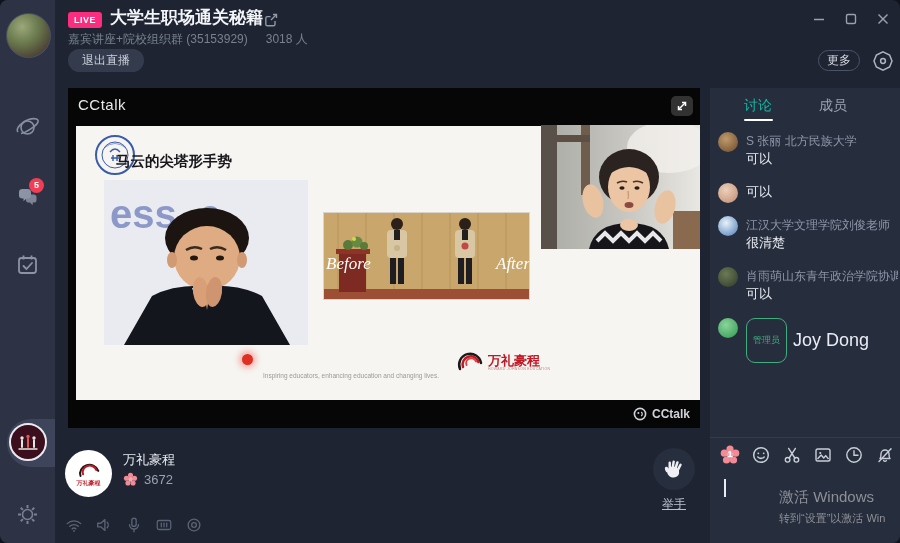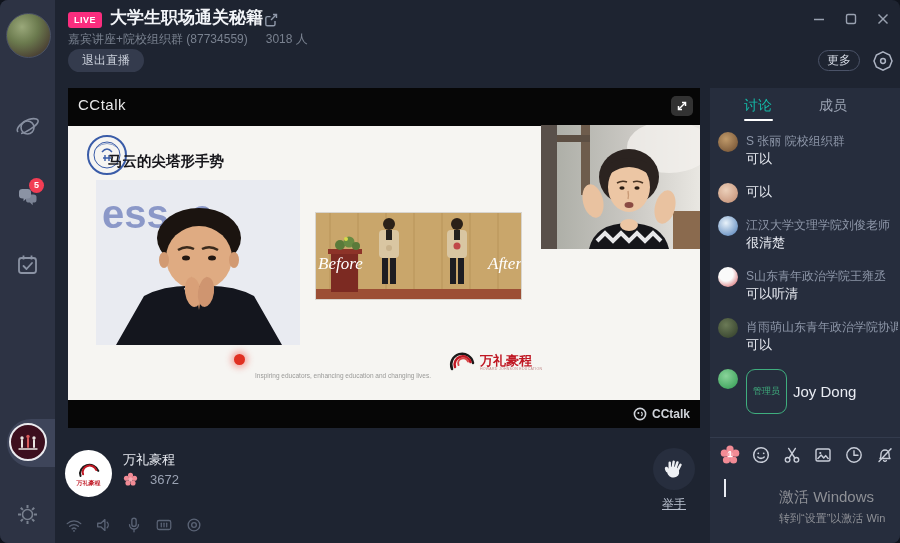--- a/index.html
+++ b/index.html
@@ -31,21 +31,21 @@
   .winctl{position:absolute;top:12px;color:#99a1b0;cursor:pointer;}
   .more-btn{position:absolute;left:818px;top:50px;width:42px;height:21px;border-radius:11px;background:transparent;
     border:1px solid #4b5368;color:#d3d8e2;font-size:12px;line-height:19px;text-align:center;font-family:inherit;cursor:pointer;padding:0;}
   .hept{position:absolute;left:871px;top:49px;color:#aeb5c4;cursor:pointer;}
 
   
   .video{position:absolute;left:68px;top:88px;width:632px;height:340px;background:#060606;}
   .wm-tl{position:absolute;left:10px;top:8px;font-size:15px;color:#e8e8e8;letter-spacing:.5px;font-weight:500;}
   .expand-btn{position:absolute;right:7px;top:8px;width:22px;height:20px;border-radius:5px;background:rgba(255,255,255,.18);
     display:flex;align-items:center;justify-content:center;color:#fff;cursor:pointer;}
-  .slide{position:absolute;left:0;right:0;top:38px;height:274px;background:#f6f5f2;}
+  .slide{position:absolute;left:8px;right:0;top:38px;height:274px;background:#f6f5f2;}
   .webcam{position:absolute;right:0;top:37px;width:159px;height:124px;}
   .wm-br{position:absolute;right:10px;bottom:7px;display:flex;align-items:center;gap:5px;color:#cfd3d9;}
   .wm-br .t{font-size:12px;font-weight:bold;}
 
   
   .seal{position:absolute;left:18px;top:8px;}
   .slide-title{position:absolute;left:40px;top:26px;font-size:14.5px;font-weight:600;color:#17171c;}
   .jack{position:absolute;left:28px;top:54px;width:204px;height:165px;}
   .ba{position:absolute;left:247px;top:86px;width:205px;height:86px;border:1px solid #d8d5cf;}
   .reddot{position:absolute;left:166px;top:228px;width:11px;height:11px;border-radius:50%;
@@ -54,21 +54,21 @@
   .brandlogo{position:absolute;left:379px;top:221px;display:flex;align-items:center;gap:3px;}
   .brandlogo .bt{font-size:13px;font-weight:800;color:#c01824;line-height:13px;}
   .brandlogo .bs{font-size:3.5px;color:#c08a8a;letter-spacing:.3px;}
 
   
   .bottom{position:absolute;left:55px;top:428px;width:645px;height:115px;}
   .host-logo{position:absolute;left:10px;top:22px;width:47px;height:47px;border-radius:50%;background:#fff;
     display:flex;flex-direction:column;align-items:center;justify-content:center;}
   .host-logo .lt{font-size:6px;font-weight:800;color:#c01824;margin-top:-2px;}
   .host-name{position:absolute;left:68px;top:23px;font-size:13px;color:#e7eaf0;}
-  .flower-row{position:absolute;left:68px;top:44px;display:flex;align-items:center;gap:12px;}
+  .flower-row{position:absolute;left:68px;top:44px;display:flex;align-items:center;gap:6px;}
   .flower-count{font-size:13px;color:#9aa2b2;}
   .hand-btn{position:absolute;left:598px;top:20px;width:42px;height:42px;border-radius:50%;background:#272e3e;
     display:flex;align-items:center;justify-content:center;cursor:pointer;border:none;}
   .hand-label{position:absolute;left:596px;top:68px;width:46px;text-align:center;font-size:12px;color:#b9c0ce;text-decoration:underline;}
   .devices{position:absolute;left:10px;top:88px;display:flex;gap:12px;color:#5a6375;}
   .devices .dic{cursor:pointer;}
 
   
   .panel{position:absolute;left:710px;top:88px;width:190px;height:455px;background:#262d3d;overflow:hidden;}
   .tab{position:absolute;top:9px;font-size:14px;cursor:pointer;}
@@ -81,21 +81,21 @@
   .av0{background:radial-gradient(circle at 40% 35%,#c09a6a,#6b4a2e);}
   .av1{background:radial-gradient(circle at 40% 35%,#ecd0ba,#c08a70);}
   .av2{background:radial-gradient(circle at 40% 35%,#e8f2fa,#4a7ab5);}
   .av3{background:radial-gradient(circle at 40% 35%,#fafafa 40%,#d04a50);}
   .av4{background:radial-gradient(circle at 40% 35%,#6b7a56,#2e3a28);}
   .av5{background:radial-gradient(circle at 40% 35%,#8ad49a,#2e9950);}
   .mname{font-size:12px;color:#8d96a8;line-height:18px;white-space:nowrap;}
   .mtext{font-size:13px;color:#e9ecf3;line-height:18px;margin-top:0;}
   .mrow{display:flex;align-items:center;gap:6px;}
   .admin-badge{border:1px solid #3fae7e;color:#3fae7e;border-radius:9px;font-size:9px;padding:16px 6px;line-height:11px;}
-  .joy-name{font-size:15px;color:#e9ecf3;text-align:center;}
+  .joy-name{font-size:18px;color:#e9ecf3;text-align:center;}
   .tooldiv{position:absolute;left:0;right:0;top:349px;border-top:1px solid #333b4d;}
   .toolbar{position:absolute;left:10px;top:357px;display:flex;align-items:center;gap:11px;color:#c9ced9;}
   .tool{cursor:pointer;position:relative;}
   .gift-num{position:absolute;left:0;top:0;width:20px;text-align:center;font-size:9px;font-weight:bold;
     color:#fff;line-height:19px;pointer-events:none;}
   .chat-input{position:absolute;left:12px;top:390px;width:170px;height:22px;cursor:text;}
   .cursor{position:absolute;left:2px;top:1px;width:2px;height:18px;background:#e8ebf2;animation:blink 1.1s steps(1) infinite;}
   @keyframes blink{50%{opacity:0;}}
   .wm1{position:absolute;left:69px;top:400px;font-size:15px;color:#8e9096;white-space:nowrap;}
   .wm2{position:absolute;left:69px;top:423px;font-size:11px;color:#8e9096;white-space:nowrap;}
@@ -168,21 +168,21 @@
     <span class="live-badge">LIVE</span>
     <h1 class="title" style="margin:0;">大学生职场通关秘籍</h1>
     <span class="share-ic">
       <svg width="16" height="16" viewBox="0 0 16 16" fill="none" stroke="currentColor" stroke-width="1.4">
         <path d="M12 9 v3.2 q0 1.6-1.6 1.6 h-6 q-1.6 0-1.6-1.6 v-6 q0-1.6 1.6-1.6 H7.5"></path>
         <path d="M10 2.5 h3.5 v3.5"></path>
           <line x1="13.2" y1="2.8" x2="8" y2="8"></line>
       </svg>
     </span>
     <div class="subtitle">
-      <span>嘉宾讲座+院校组织群 (87734559)</span><span class="viewers">3018 人</span>
+      <span>嘉宾讲座+院校组织群 (35153929)</span><span class="viewers">3018 人</span>
     </div>
     <button class="exit-btn">退出直播</button>
 
     <span class="winctl" style="left:812px;">
       <svg width="14" height="14" viewBox="0 0 14 14" stroke="currentColor" stroke-width="1.4">
           <line x1="2" y1="7.5" x2="12" y2="7.5"></line>
         </svg>
     </span>
     <span class="winctl" style="left:844px;">
       <svg width="14" height="14" viewBox="0 0 14 14" fill="none" stroke="currentColor" stroke-width="1.4">
@@ -419,36 +419,31 @@
   </div>
 
   <div class="panel">
     <span class="tab on" style="left:34px;">讨论</span>
     <span class="tab off" style="left:109px;">成员</span>
     <span class="tab-underline"></span>
 
     <div class="msgs">
       <div class="msg">
         <span class="cav av0"></span>
-        <div class="mname">S 张丽 院校组织群</div>
+        <div class="mname">S 张丽 北方民族大学</div>
         <div class="mtext">可以</div>
       </div>
       <div class="msg">
         <span class="cav av1"></span>
         <div class="mtext">可以</div>
       </div>
       <div class="msg">
         <span class="cav av2"></span>
         <div class="mname">江汉大学文理学院刘俊老师</div>
         <div class="mtext">很清楚</div>
-      </div>
-      <div class="msg">
-        <span class="cav av3"></span>
-        <div class="mname">S山东青年政治学院王雍丞</div>
-        <div class="mtext">可以听清</div>
       </div>
       <div class="msg">
         <span class="cav av4"></span>
         <div class="mname">肖雨萌山东青年政治学院协调官</div>
         <div class="mtext">可以</div>
       </div>
       <div class="msg">
         <span class="cav av5"></span>
         <div class="mrow">
           <span class="admin-badge">管理员</span>

